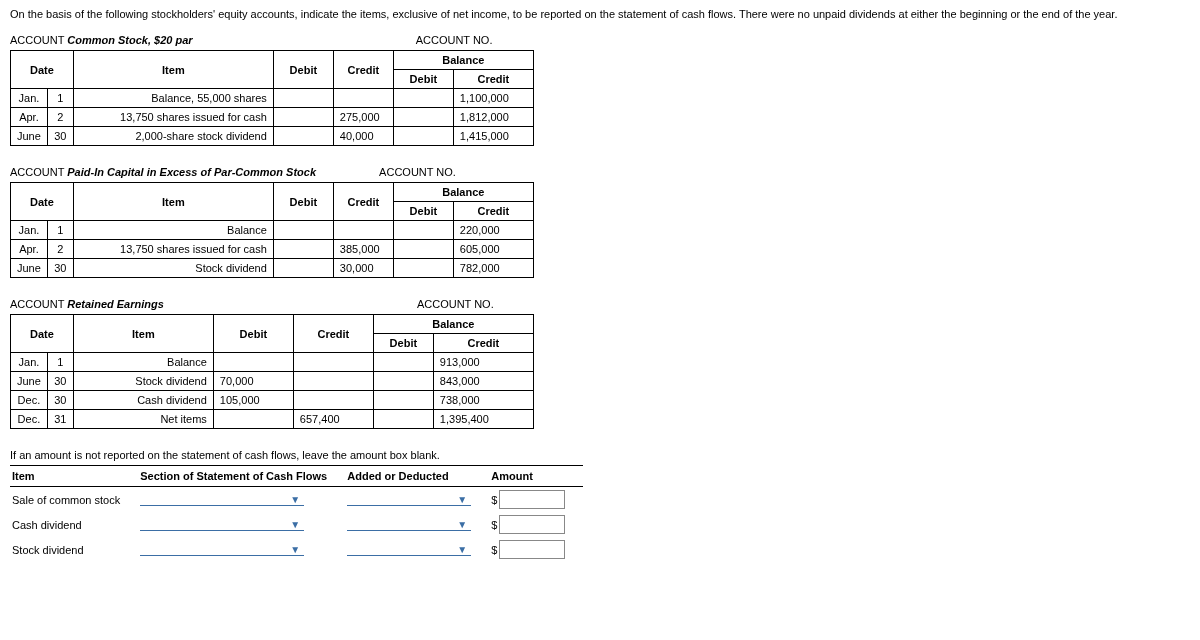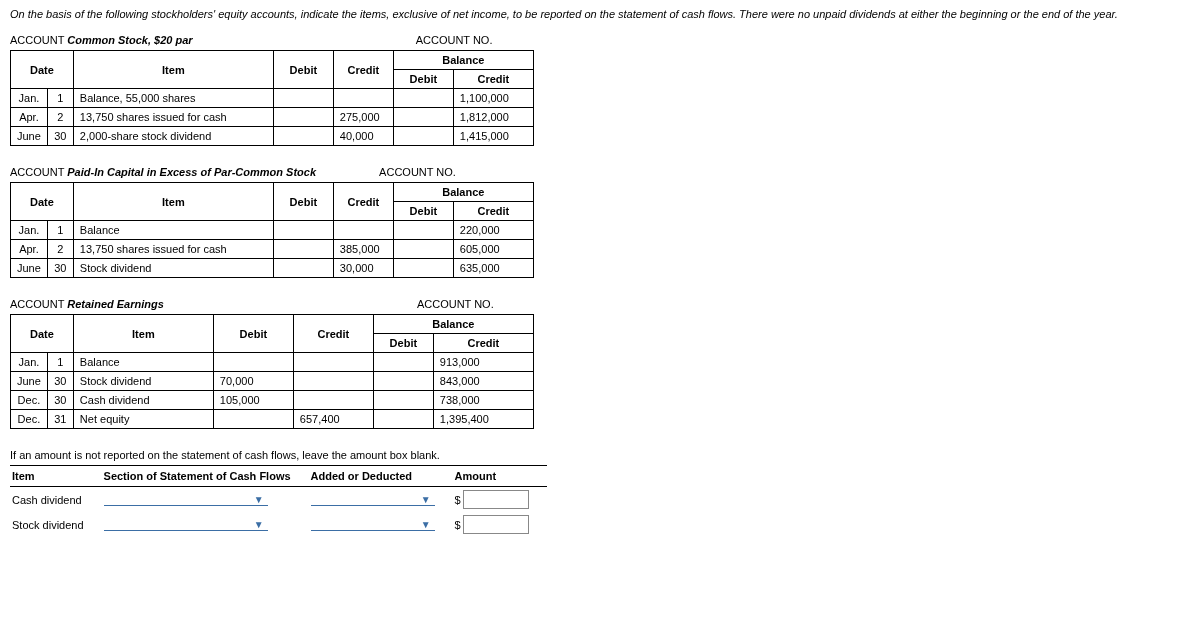--- a/index.html
+++ b/index.html
@@ -3,39 +3,39 @@
 <meta charset="utf-8">
 <style>
   body {
     font-family: Verdana, Arial, sans-serif;
     font-size: 11px;
     color: #000;
     background: #fff;
     margin: 0;
     padding: 8px 10px;
   }
-  .instruction { margin-bottom: 0; font-style: italic; }
+  .instruction { margin-bottom: 0; }
   .acct-header { margin-top: 14px; margin-bottom: 4px; }
   .acct-header .lbl { font-weight: normal; }
   .acct-header .name { font-style: italic; font-weight: bold; }
   .acct-no { display:inline-block; margin-left: 220px; font-weight:normal;}
   table.ledger {
     border-collapse: collapse;
     margin-bottom: 20px;
   }
   table.ledger th, table.ledger td {
     border: 1px solid #000;
     padding: 3px 6px;
     font-size: 11px;
     text-align: center;
     vertical-align: middle;
     background:#fff;
   }
   table.ledger th { font-weight: bold; }
-  table.ledger td.item { text-align: left; }
+  table.ledger td.item { text-align: right; }
   table.ledger td.num { text-align: left; }
   .note { margin-top: 8px; margin-bottom:4px;}
   table.answer {
     border-collapse: collapse;
     font-size: 11px;
   }
   table.answer th {
     border-top: 1px solid #000;
     border-bottom: 1px solid #000;
     text-align: left;
@@ -178,21 +178,21 @@
         <td class="num"></td>
         <td class="num">605,000</td>
       </tr>
   <tr>
         <td>June</td>
         <td>30</td>
         <td class="item">Stock dividend</td>
         <td class="num"></td>
         <td class="num">30,000</td>
         <td class="num"></td>
-        <td class="num">635,000</td>
+        <td class="num">782,000</td>
       </tr>
 </tbody>
   </table>
 
 <div class="acct-header">
   <span class="lbl">ACCOUNT</span>
   <span class="name">Retained Earnings</span>
   <span class="acct-no" style="margin-left:250px">ACCOUNT NO.</span>
 </div>
 <table class="ledger t3">
@@ -240,40 +240,46 @@
         <td>30</td>
         <td class="item">Cash dividend</td>
         <td class="num">105,000</td>
         <td class="num"></td>
         <td class="num"></td>
         <td class="num">738,000</td>
       </tr>
   <tr>
         <td>Dec.</td>
         <td>31</td>
-        <td class="item">Net equity</td>
+        <td class="item">Net items</td>
         <td class="num"></td>
         <td class="num">657,400</td>
         <td class="num"></td>
         <td class="num">1,395,400</td>
       </tr>
 </tbody>
   </table>
 
 <div class="note">If an amount is not reported on the statement of cash flows, leave the amount box blank.</div>
 
 <table class="answer">
   <tbody>
       <tr>
     <th>Item</th>
     <th>Section of Statement of Cash Flows</th>
     <th>Added or Deducted</th>
     <th>Amount</th>
   </tr>
   <tr>
+    <td>Sale of common stock</td>
+    <td><span class="dd"><span class="caret">▼</span></span></td>
+    <td><span class="dd" style="width:120px"><span class="caret">▼</span></span></td>
+    <td><span class="dollar">$</span><input class="amount" style=""></td>
+  </tr>
+  <tr>
     <td>Cash dividend</td>
     <td><span class="dd"><span class="caret">▼</span></span></td>
     <td><span class="dd" style="width:120px"><span class="caret">▼</span></span></td>
     <td><span class="dollar">$</span><input class="amount" style=""></td>
   </tr>
   <tr>
     <td>Stock dividend</td>
     <td><span class="dd"><span class="caret">▼</span></span></td>
     <td><span class="dd" style="width:120px"><span class="caret">▼</span></span></td>
     <td><span class="dollar">$</span><input class="amount" style=""></td>

